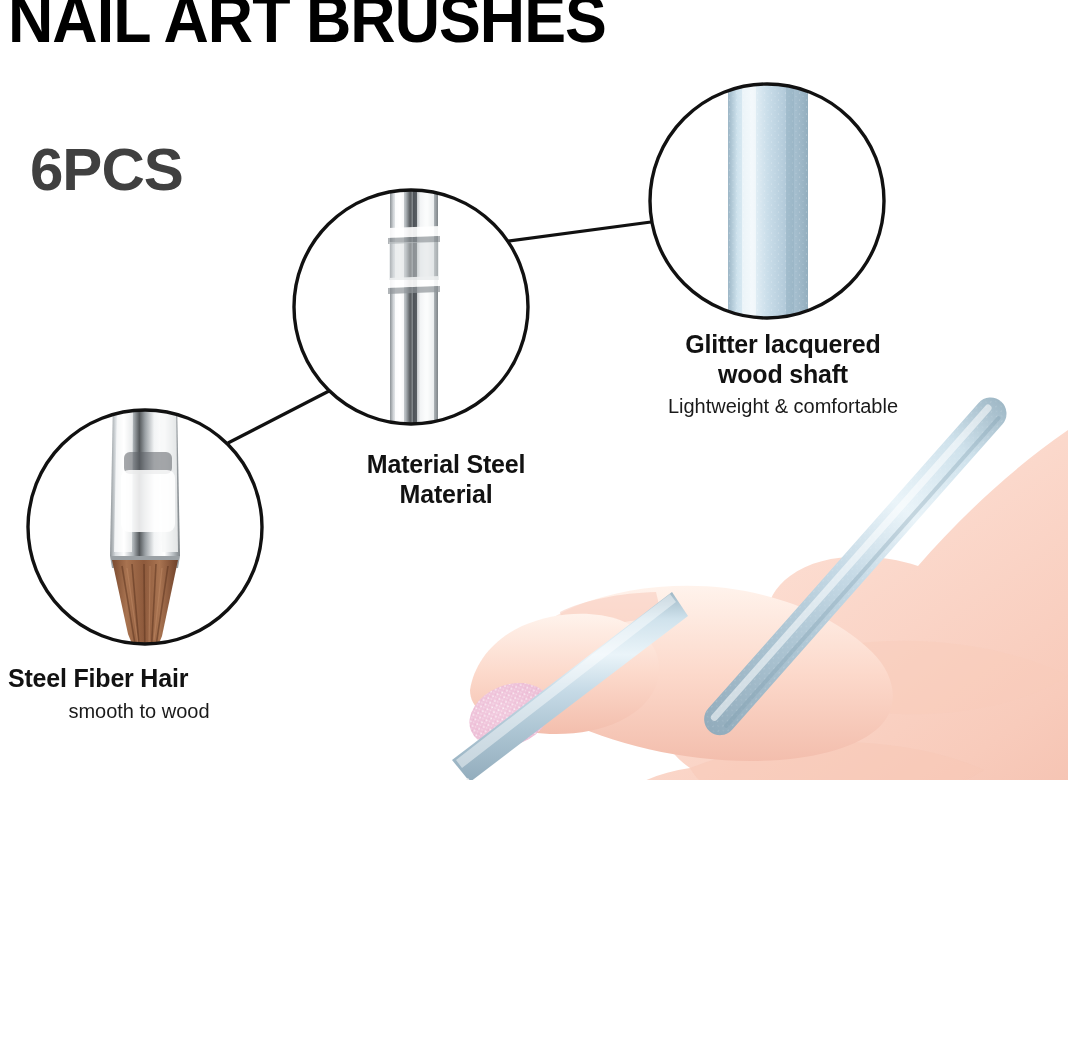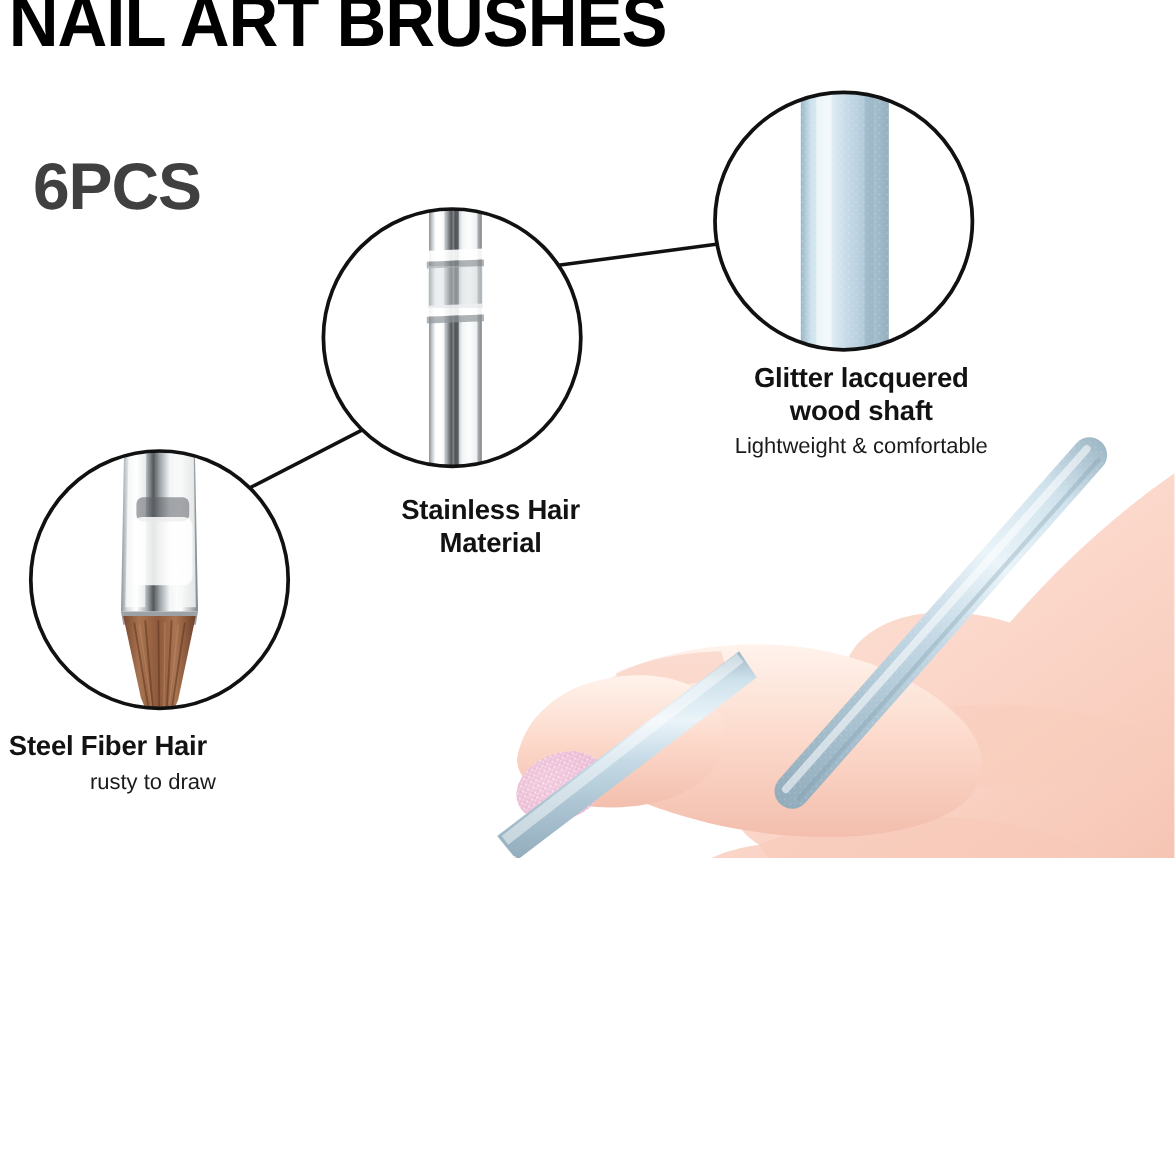--- a/index.html
+++ b/index.html
@@ -347,25 +347,25 @@
       </g>
       <circle cx="767" cy="201" r="117" fill="none" stroke="#111111" stroke-width="3.4"></circle>
     </g>
   </svg>
 
   <div class="headline">NAIL ART BRUSHES</div>
   <div class="subhead">6PCS</div>
 
   <div class="callout" id="callout-hair">
     <div class="c-title">Steel Fiber Hair</div>
-    <div class="c-sub">rusty to draw</div>
+    <div class="c-sub">smooth to wood</div>
   </div>
 
   <div class="callout" id="callout-steel">
-    <div class="c-title">Stainless Hair
+    <div class="c-title">Material Steel
 Material</div>
   </div>
 
   <div class="callout" id="callout-shaft">
     <div class="c-title">Glitter lacquered
 wood shaft</div>
     <div class="c-sub">Lightweight &amp; comfortable</div>
   </div>
 
 </div>

